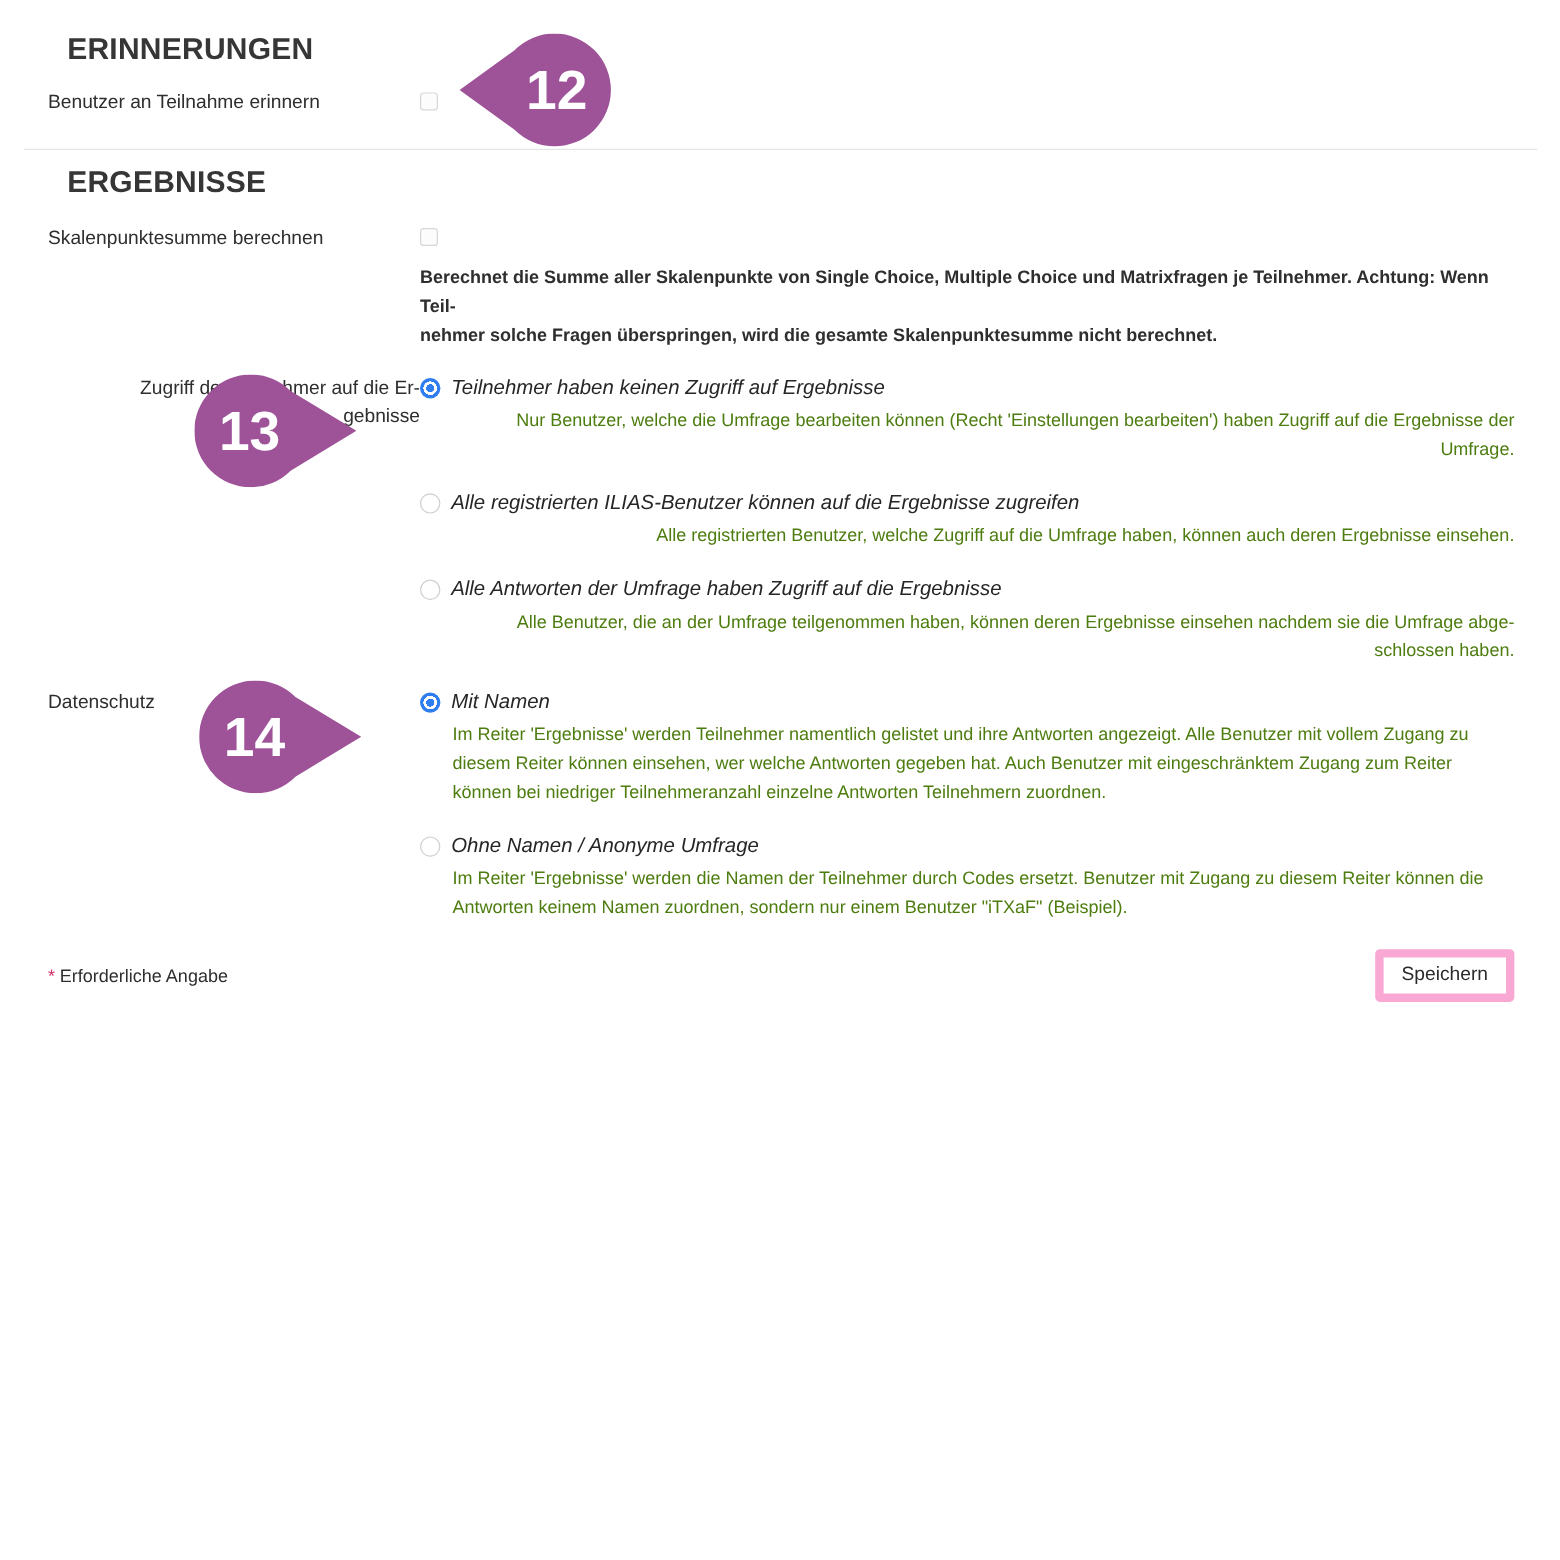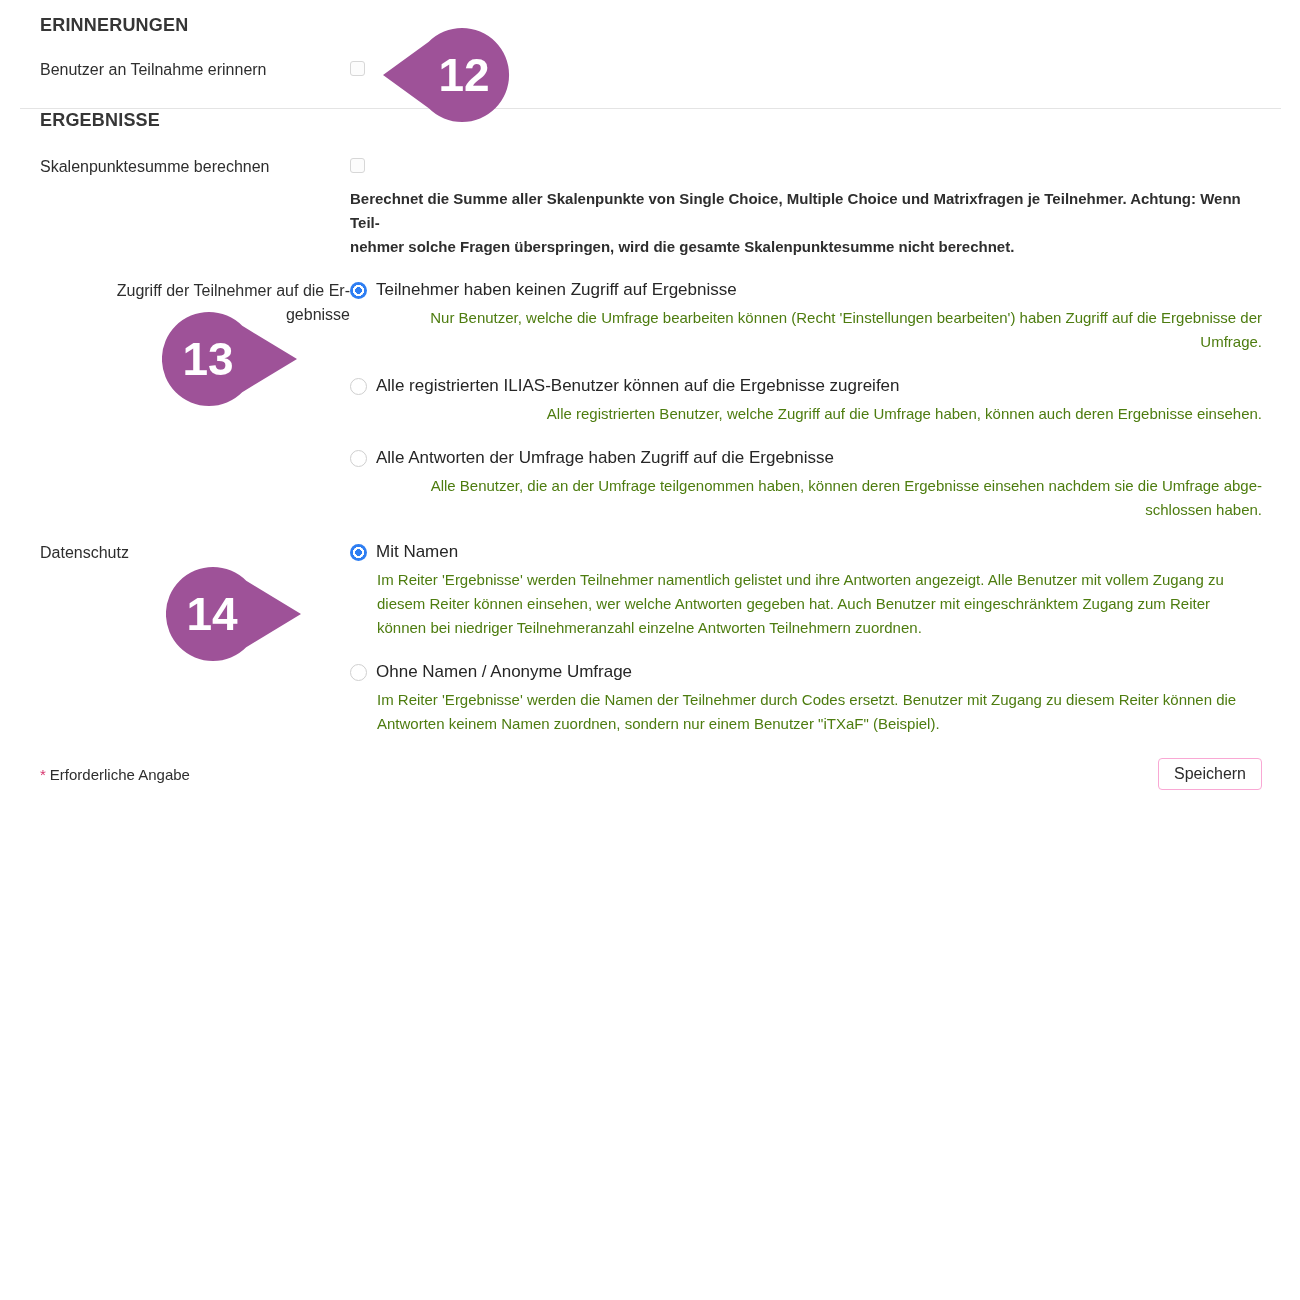--- a/index.html
+++ b/index.html
@@ -8,23 +8,23 @@
     width: 1300px; height: 1300px;
     background: #ffffff;
     font-family: "Liberation Sans", sans-serif;
     color: #2e2e2e;
     position: relative;
     overflow: hidden;
   }
   .content { padding: 14px 38px 0 40px; }
 
   h2.section-heading {
-    font-size: 18px; line-height: 22px;
+    font-size: 25px; line-height: 22px;
     font-weight: 700; color: #363636;
-    margin: 0; letter-spacing: 0.2px;
+    margin: 16px; letter-spacing: 0.2px;
   }
   .form-row { display: flex; align-items: flex-start; }
   .label-col {
     width: 310px; flex: none;
     font-size: 16px; line-height: 24px; color: #2e2e2e;
     white-space: pre-line;
   }
   .control-col { flex: 1; min-width: 0; }
 
   .checkbox {
@@ -44,21 +44,21 @@
     width: 17px; height: 17px; border-radius: 50%; flex: none;
     margin-right: 9px;
   }
   .radio.unselected { border: 1px solid #cfcfcf; background: #fff; }
   .radio.selected {
     background: radial-gradient(circle,
       #2e7ef2 0 3.3px,
       #ffffff 3.4px 5.6px,
       #2e7ef2 5.7px 100%);
   }
-  .radio-label { font-size: 17px; line-height: 22px; color: #262626; cursor: default; }
+  .radio-label { font-size: 17px; line-height: 22px; color: #262626; cursor: default; font-style: italic; }
   .option-desc {
     font-size: 15px; line-height: 24px; color: #4d7c0f;
     margin: 5px 0 0 27px; white-space: pre-line;
   }
 
   .divider {
     border-top: 1px solid #e4e4e4;
     margin: 26px -19px 0 -20px;
     height: 0;
   }
@@ -73,21 +73,21 @@
   .footer-row {
     display: flex; justify-content: space-between; align-items: center;
     margin-top: 22px;
   }
   .required-note { font-size: 15px; color: #2e2e2e; }
   .required-asterisk { color: #d6336c; margin-right: 4px; }
   .save-button {
     font-family: "Liberation Sans", sans-serif;
     font-size: 16px; color: #2b2b2b;
     background: #ffffff;
-    border: 1px solid #f9a8d4; border-radius: 4px;
+    border: 7px solid #f9a8d4; border-radius: 4px;
     padding: 6px 15px;
     cursor: pointer;
   }
 
   .marker { position: absolute; pointer-events: none; }
   .marker text {
     font-family: "Liberation Sans", sans-serif;
     font-size: 46px; font-weight: 700; fill: #ffffff;
   }
 </style>

